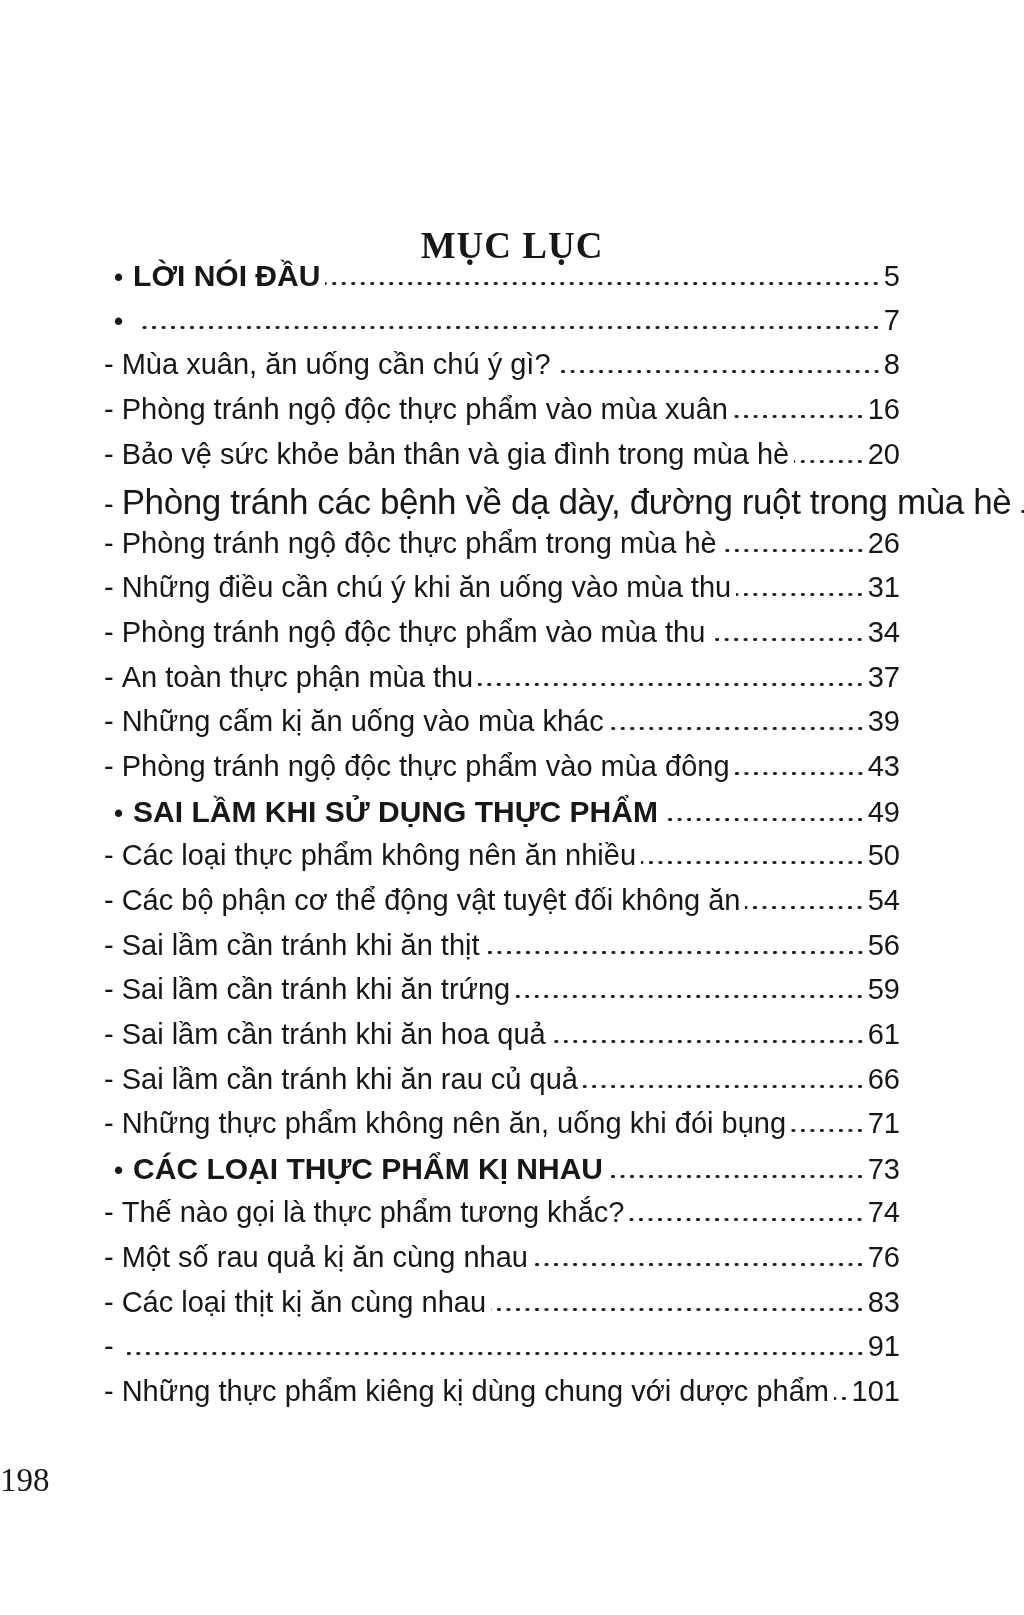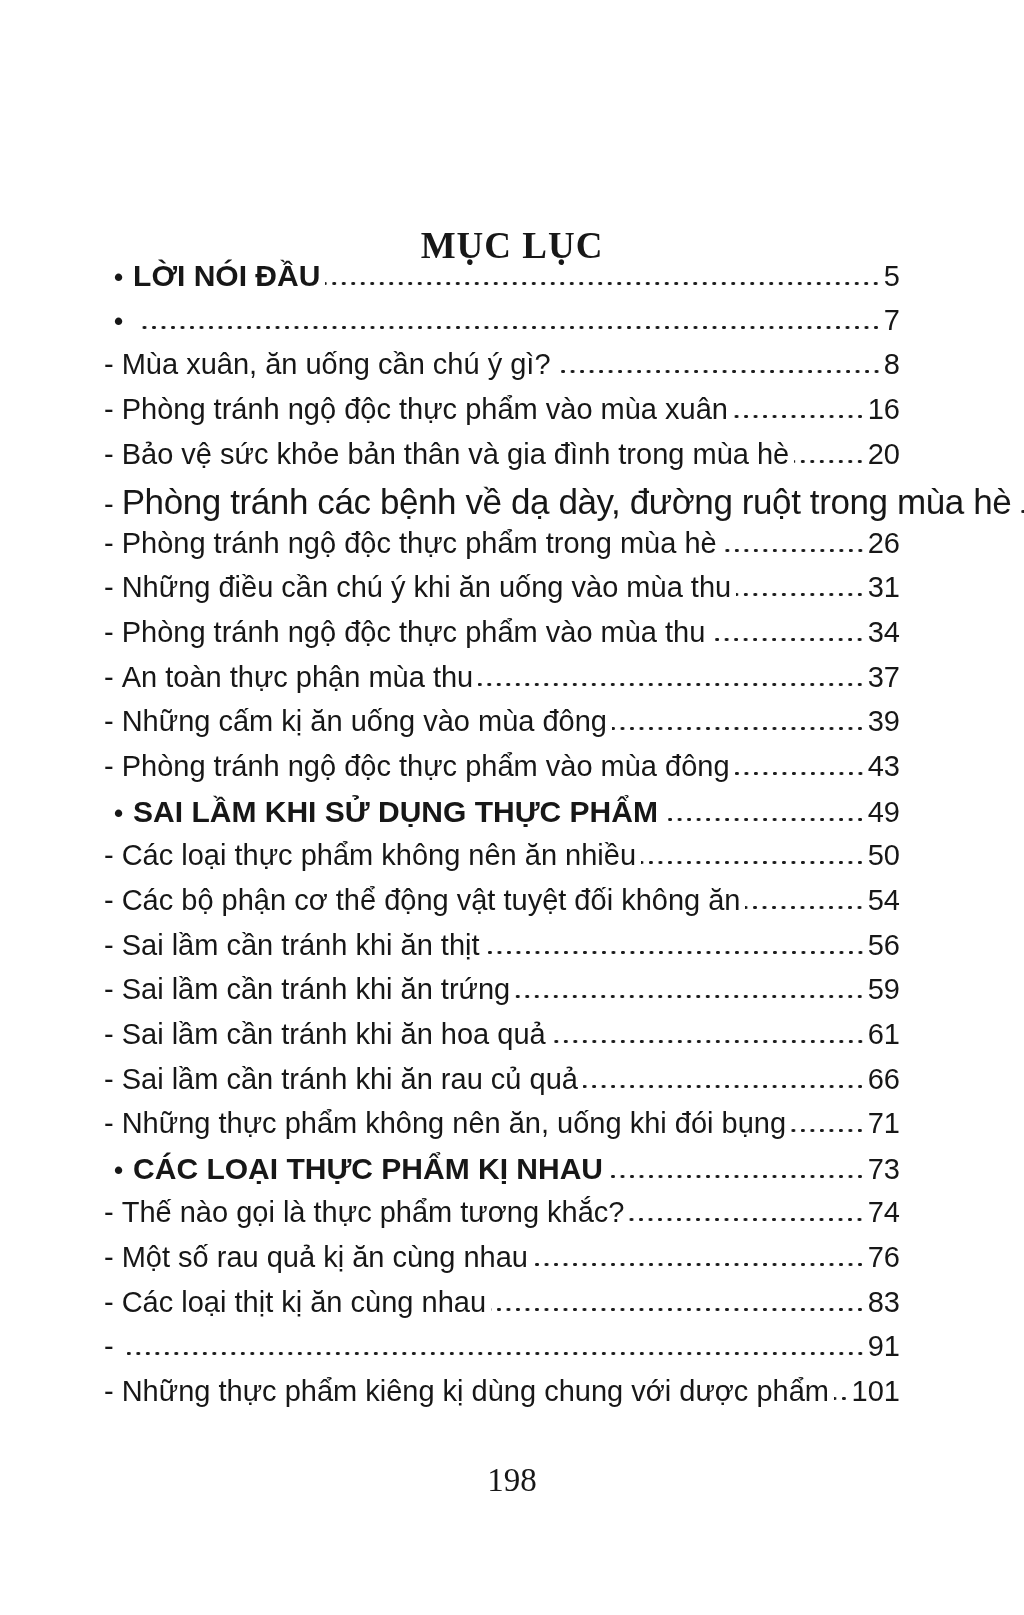--- a/index.html
+++ b/index.html
@@ -75,21 +75,21 @@
   .toc-row .pagenum {
     flex: none;
     font-weight: 400;
     font-size: 29px;
   }
   .page-footer {
     position: absolute;
     top: 1462px;
     left: 0;
     width: 100%;
-    text-align: center;
+    text-align: left;
     font-family: "Liberation Serif", "DejaVu Serif", serif;
     font-weight: 400;
     font-size: 33px;
     line-height: 36px;
   }
 </style>
 </head>
 <body>
 
 <div class="page-title">MỤC LỤC</div>
@@ -160,21 +160,21 @@
 
     <div class="toc-row item">
       <span class="marker">-</span>
       <span class="label">An toàn thực phận mùa thu</span>
       <span class="leader"></span>
       <span class="pagenum">37</span>
     </div>
 
     <div class="toc-row item">
       <span class="marker">-</span>
-      <span class="label">Những cấm kị ăn uống vào mùa đông</span>
+      <span class="label">Những cấm kị ăn uống vào mùa khác</span>
       <span class="leader"></span>
       <span class="pagenum">39</span>
     </div>
 
     <div class="toc-row item">
       <span class="marker">-</span>
       <span class="label">Phòng tránh ngộ độc thực phẩm vào mùa đông</span>
       <span class="leader"></span>
       <span class="pagenum">43</span>
     </div>

